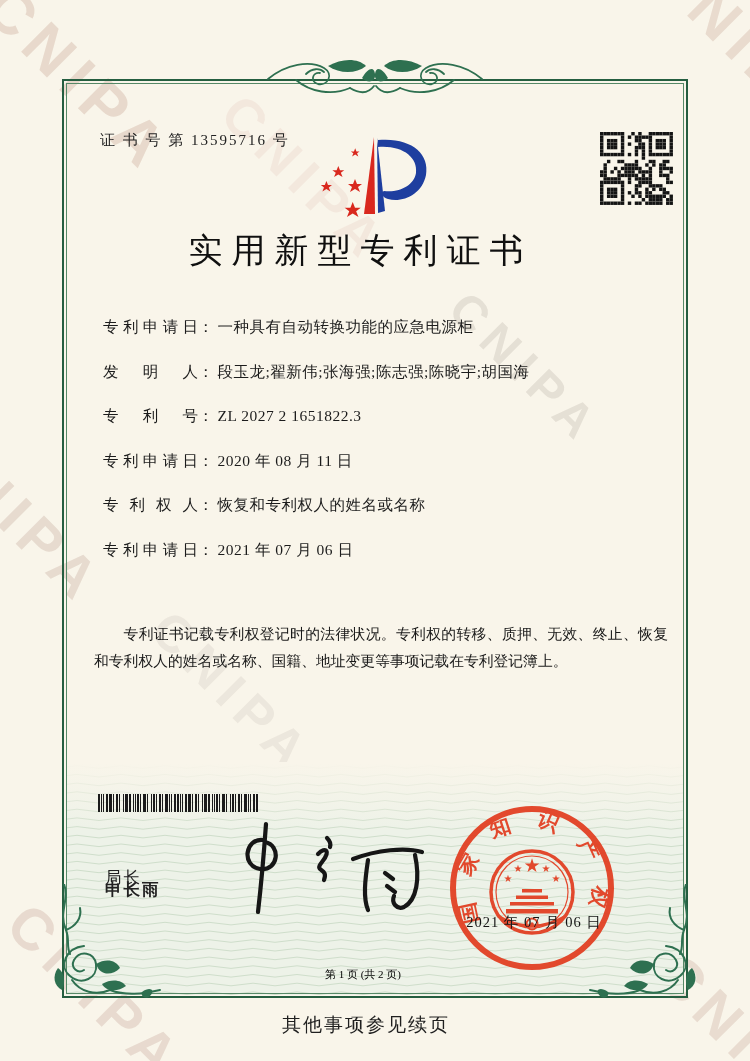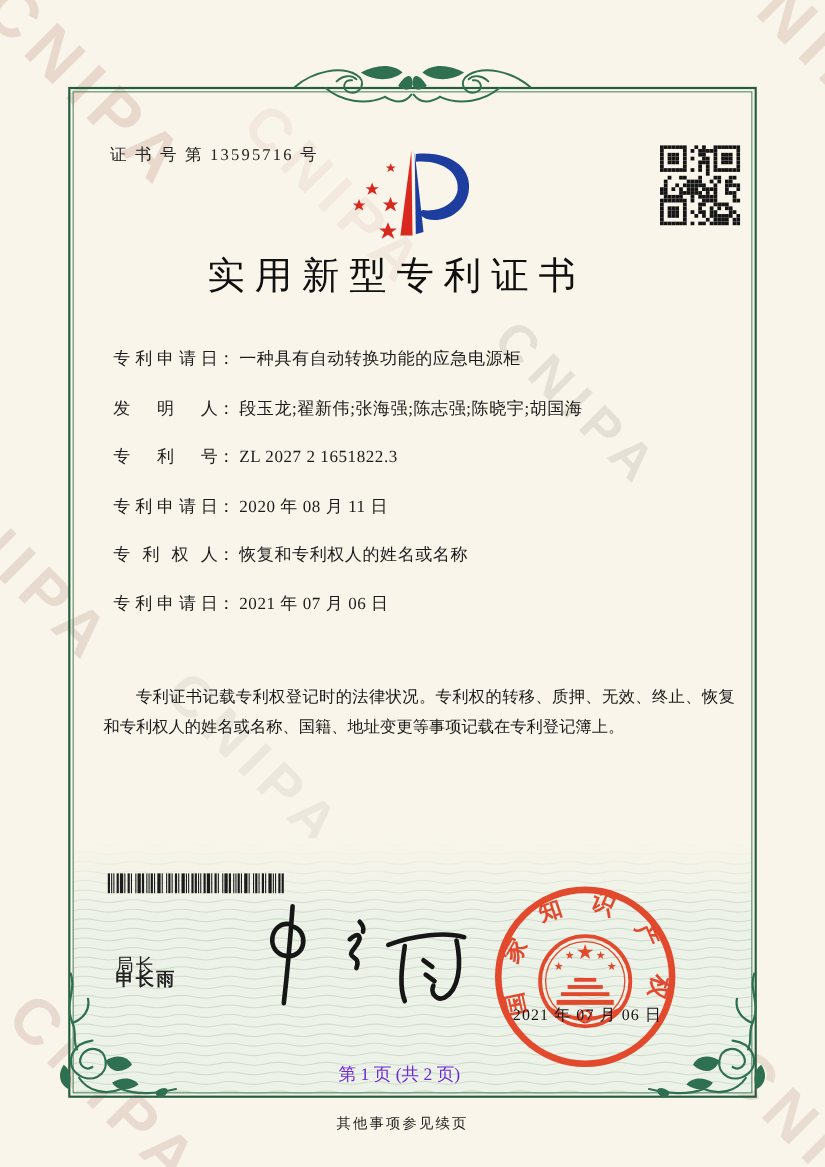--- a/index.html
+++ b/index.html
@@ -45,22 +45,22 @@
   .waves-fade{position:absolute;left:66px;top:762px;width:618px;height:70px;
     background:linear-gradient(#f9f5ea 0%, rgba(249,245,234,0) 100%);}
   .barcode{position:absolute;left:98px;top:794px;width:162px;height:18px;font-size:0;}
   .barcode i{display:inline-block;height:18px;background:#1b1b1b;}
   .signer-role{position:absolute;left:105px;top:845px;font-size:16.5px;letter-spacing:2px;color:#222;margin-top:22px;}
   .signer-name{position:absolute;left:105px;top:879px;font-size:16.5px;letter-spacing:2px;color:#222;font-weight:bold;}
   .sig{position:absolute;left:215px;top:818px;width:215px;height:100px;}
   .seal{position:absolute;left:444px;top:800px;width:176px;height:176px;opacity:.92;}
   .seal-date{position:absolute;left:455px;top:913px;width:158px;text-align:center;font-size:14.5px;letter-spacing:1px;color:#141414;z-index:6;}
   
-  .page-num{position:absolute;left:0;top:967px;width:726px;text-align:center;font-size:16px;color:#6d28d9;}
-  .cont-note{position:absolute;left:0;top:1012px;width:732px;text-align:center;font-size:13px;letter-spacing:2px;color:#1f1f1f;}
+  .page-num{position:absolute;left:0;top:967px;width:726px;text-align:center;font-size:11px;color:#000000;}
+  .cont-note{position:absolute;left:0;top:1012px;width:732px;text-align:center;font-size:19px;letter-spacing:2px;color:#1f1f1f;}
   
   .orn-top{position:absolute;left:266px;top:56px;width:218px;height:48px;}
   .orn-bl{position:absolute;left:46px;top:884px;width:116px;height:118px;}
   .orn-br{position:absolute;left:588px;top:884px;width:116px;height:118px;transform:scaleX(-1);}
 </style>
 </head>
 <body>
 
 <div class="page">
 

